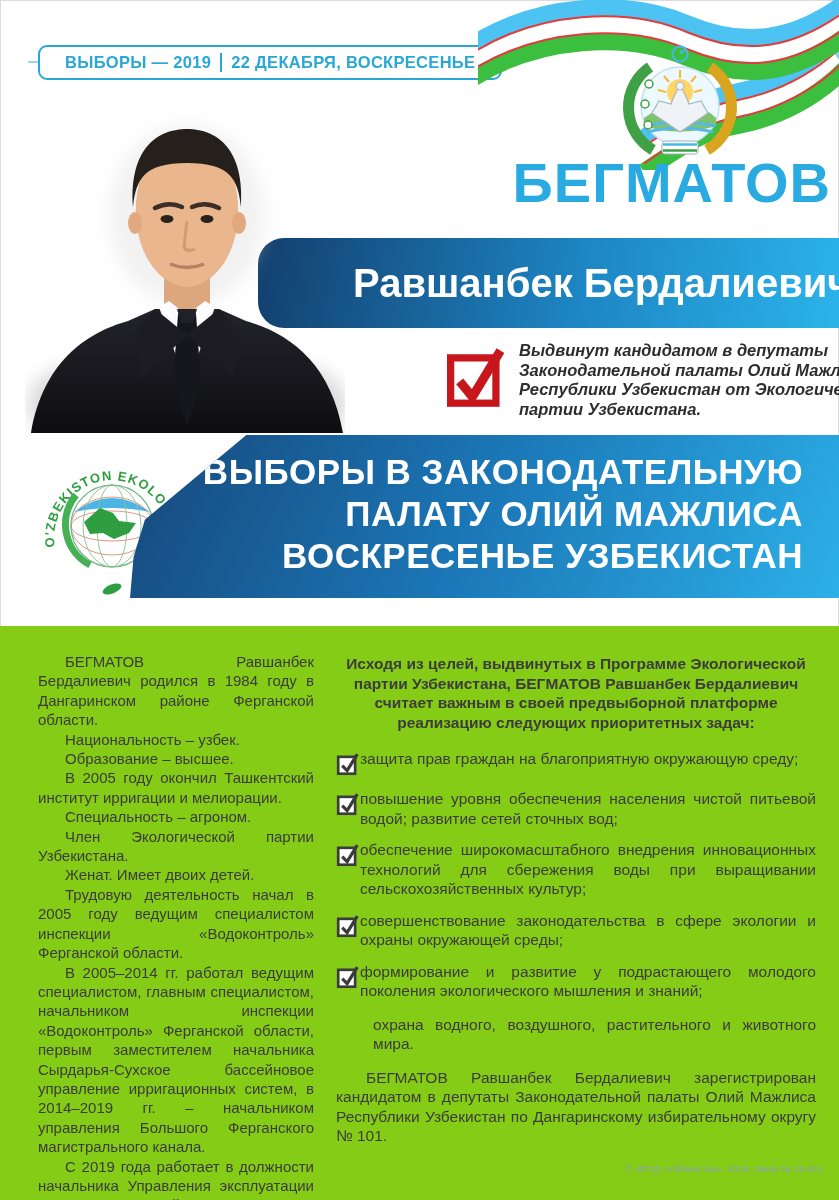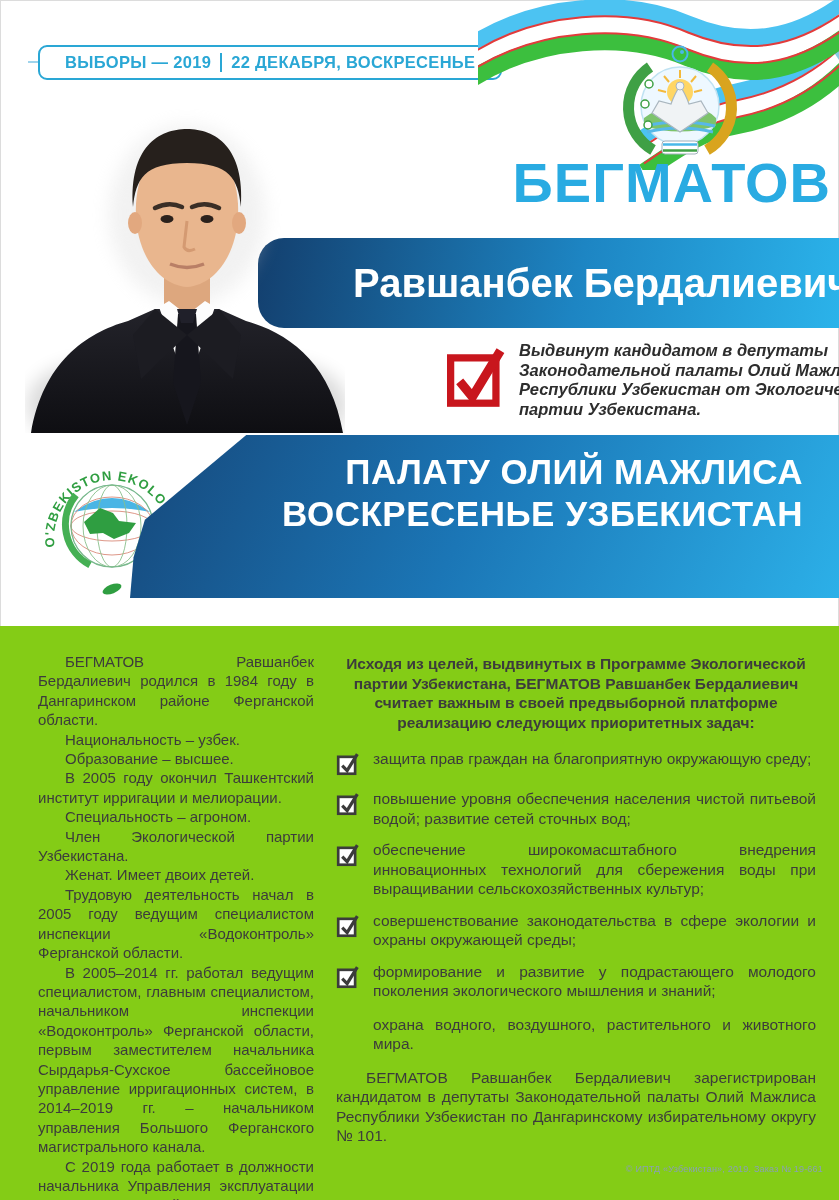--- a/index.html
+++ b/index.html
@@ -57,21 +57,21 @@
     color:#fff;font-weight:800;font-size:35px;line-height:42px;letter-spacing:.5px;white-space:nowrap;
   }
   
   .content{position:absolute;left:0;top:598px;width:839px;height:602px;background:#84cc16;margin-top:28px;}
   .bio-col{position:absolute;left:38px;top:26px;width:276px;color:#3c3c3c;}
   .bio-col p{margin:0;font-size:15px;line-height:19.4px;text-align:justify;text-indent:27px;}
   .platform-col{position:absolute;left:336px;top:28px;width:480px;color:#3c3c3c;}
   .platform-col .intro{
     margin:0 0 17px 0;font-size:15.5px;line-height:19.5px;font-weight:700;text-align:center;
   }
-  .check-item{display:flex;gap:13px;margin-bottom:12px;}
+  .check-item{display:flex;margin-bottom:12px;}
   .check-item .cbx{width:24px;height:27px;flex:none;margin-top:1px;}
   .check-item p{margin:0;flex:1;font-size:15.5px;line-height:19.5px;text-align:justify;}
   .check-item.no-box{padding-left:37px;margin-top:14px;}
   .conclusion{margin:14px 0 0 0;font-size:15.5px;line-height:19.5px;text-align:justify;text-indent:30px;}
   .footer{
     position:absolute;top:1164px;right:16px;
     font-size:9px;color:#8aa0b4;letter-spacing:.2px;padding-left:32px;
   }
 </style>
 </head>
@@ -219,20 +219,21 @@
 
     <path d="M 48,76 L 64,62 L 77,67 L 83,75 L 100,77 L 93,87 L 78,93 L 67,87 L 54,88 Z" fill="#2f9e41"></path>
 
     <path d="M 54,119 A 46,46 0 0 1 40,49" fill="none" stroke="#45b054" stroke-width="7"></path>
 
     <ellipse cx="76" cy="143" rx="10" ry="4.5" fill="#2f9e41" transform="rotate(-22 76 143)"></ellipse>
   </svg>
 
   <div class="title-band">
     <div class="tlines">
+      <div>ВЫБОРЫ В ЗАКОНОДАТЕЛЬНУЮ</div>
       <div>ПАЛАТУ ОЛИЙ МАЖЛИСА</div>
       <div>ВОСКРЕСЕНЬЕ УЗБЕКИСТАН</div>
     </div>
   </div>
 
   <div class="content">
 
     <div class="bio-col">
       <p class="bio-p">БЕГМАТОВ Равшанбек Бердалиевич родился в 1984 году в Дангаринском районе Ферганской области.</p>
       <p class="bio-p">Национальность – узбек.</p>

